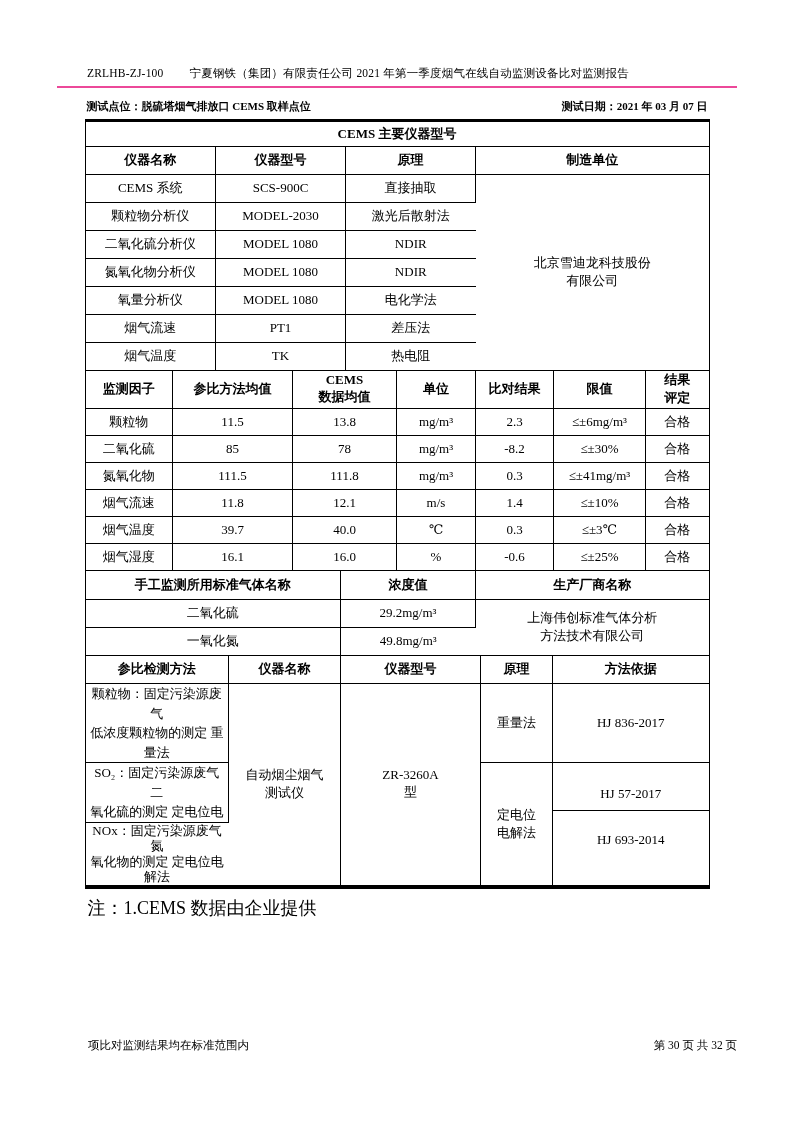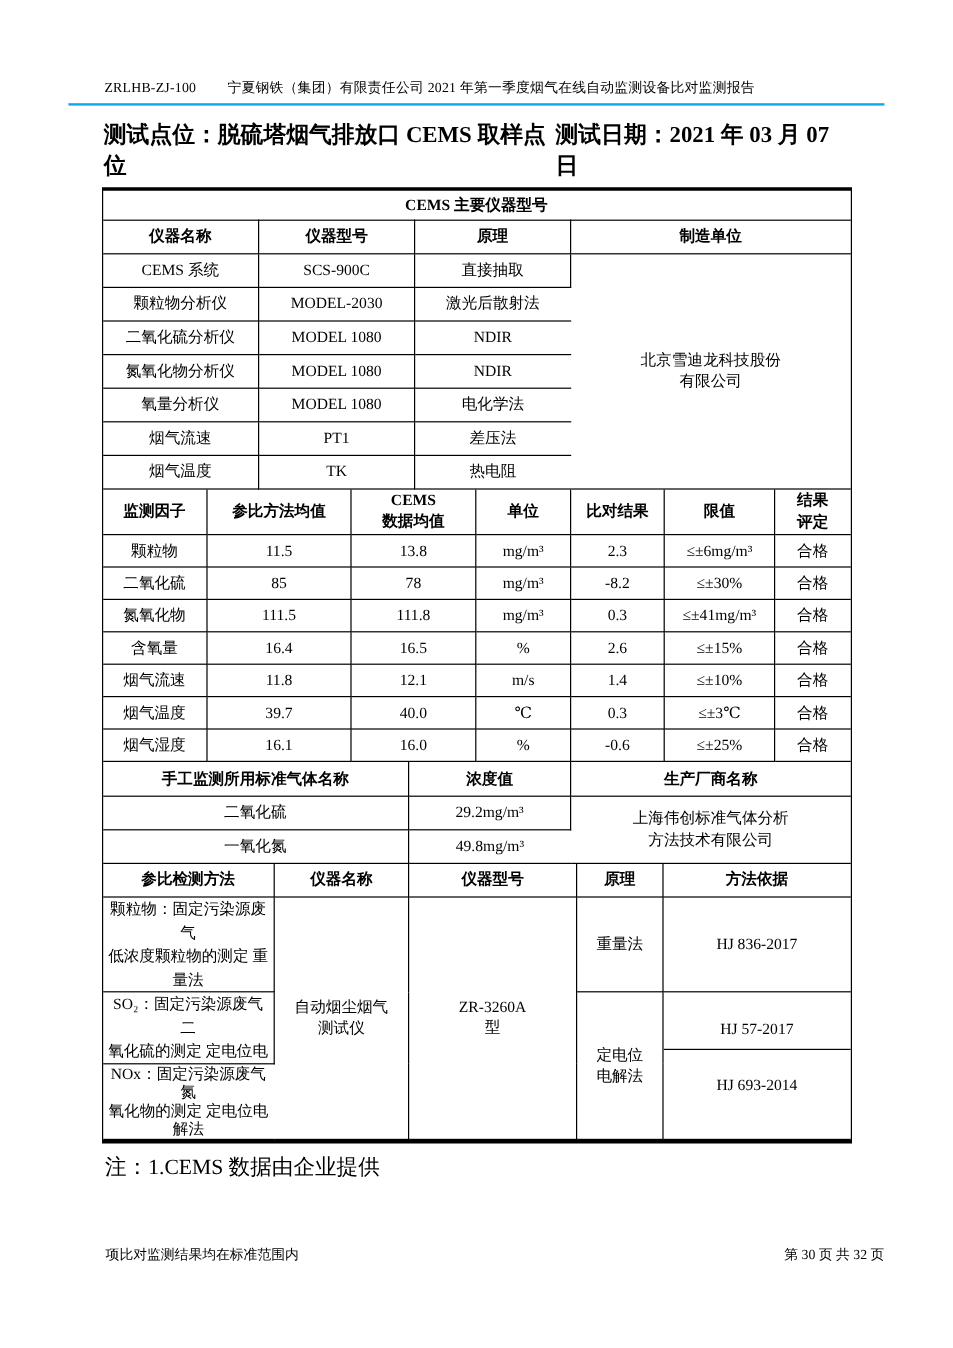--- a/index.html
+++ b/index.html
@@ -4,29 +4,29 @@
 <style>
   html,body { margin:0; padding:0; }
   body {
     width:794px; height:1123px; background:#ffffff; color:#000;
     font-family:"Liberation Serif","DejaVu Serif",serif;
     position:relative; overflow:hidden;
   }
   .content { position:absolute; top:66px; left:57px; width:680px; }
   .page-header {
     display:flex; gap:26px; align-items:baseline;
-    padding:0 0 5px 30px; border-bottom:2px solid #0ea5e9;
+    padding:0 0 5px 30px; border-bottom:2px solid #ec4899;
     font-size:11.5px; letter-spacing:0.2px;
   }
   .doc-title { text-align:center; margin-top:16px; font-weight:bold; font-size:18px; }
   .doc-title .tnum { margin-right:20px; }
   .table-col { width:625px; margin:8px auto 0; }
   .meta-row {
     display:flex; justify-content:space-between;
-    font-weight:bold; font-size:19px; padding:3px 2px 5px 2px;
+    font-weight:bold; font-size:11px; padding:3px 2px 5px 2px;
   }
   .table-wrap { border:1px solid #000; border-top:3px solid #000; border-bottom:3px solid #000; }
   table { border-collapse:collapse; table-layout:fixed; width:100%; font-size:13px; }
   td,th {
     border-right:1px solid #000; border-bottom:1px solid #000;
     text-align:center; vertical-align:middle; padding:0 2px; overflow:hidden;
     font-weight:normal;
   }
   td:last-child, th:last-child { border-right:none;margin-top:32px; }
   th, .bold { font-weight:bold; }
@@ -164,29 +164,20 @@
         <tr class="h27">
           <td>氮氧化物</td>
           <td>111.5</td>
           <td>111.8</td>
           <td>mg/m³</td>
           <td>0.3</td>
           <td>≤±41mg/m³</td>
           <td>合格</td>
         </tr>
         <tr class="h27">
-          <td>含氧量</td>
-          <td>16.4</td>
-          <td>16.5</td>
-          <td>%</td>
-          <td>2.6</td>
-          <td>≤±15%</td>
-          <td>合格</td>
-        </tr>
-        <tr class="h27">
           <td>烟气流速</td>
           <td>11.8</td>
           <td>12.1</td>
           <td>m/s</td>
           <td>1.4</td>
           <td>≤±10%</td>
           <td>合格</td>
         </tr>
         <tr class="h27">
           <td>烟气温度</td>

